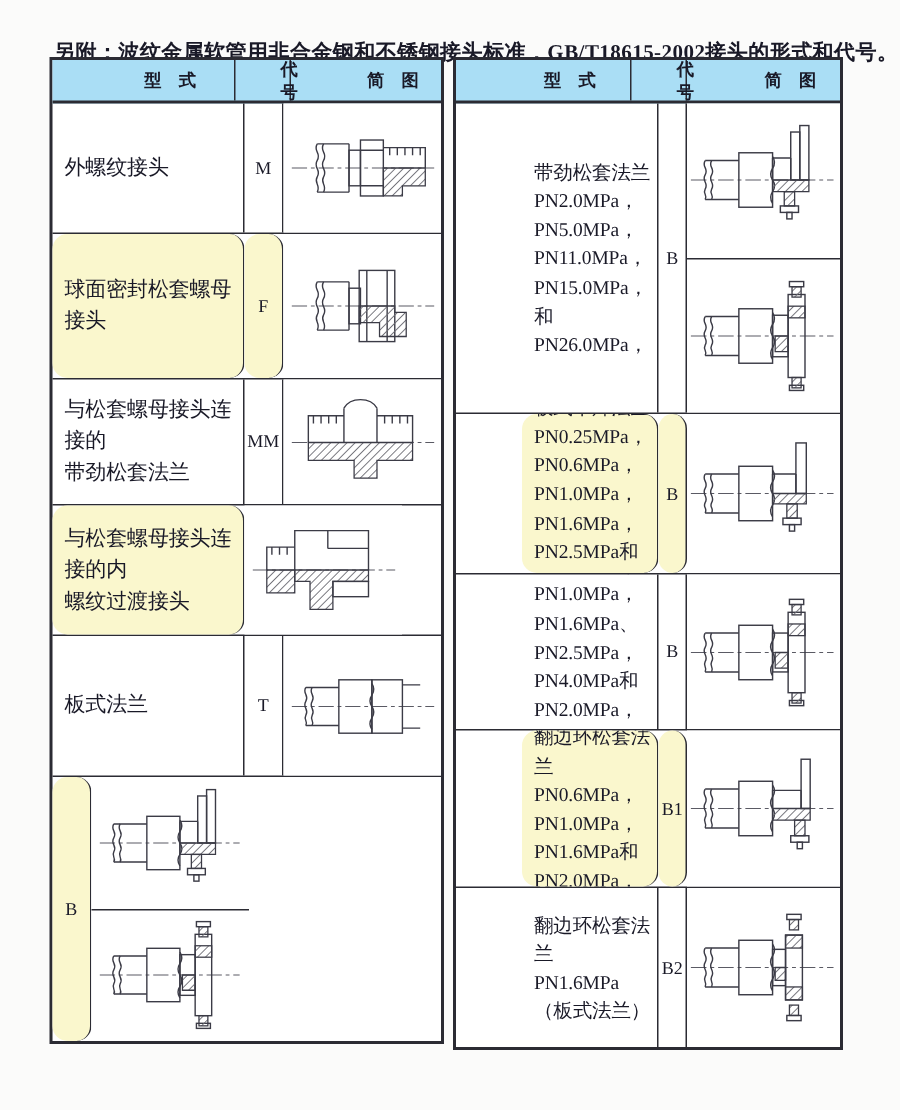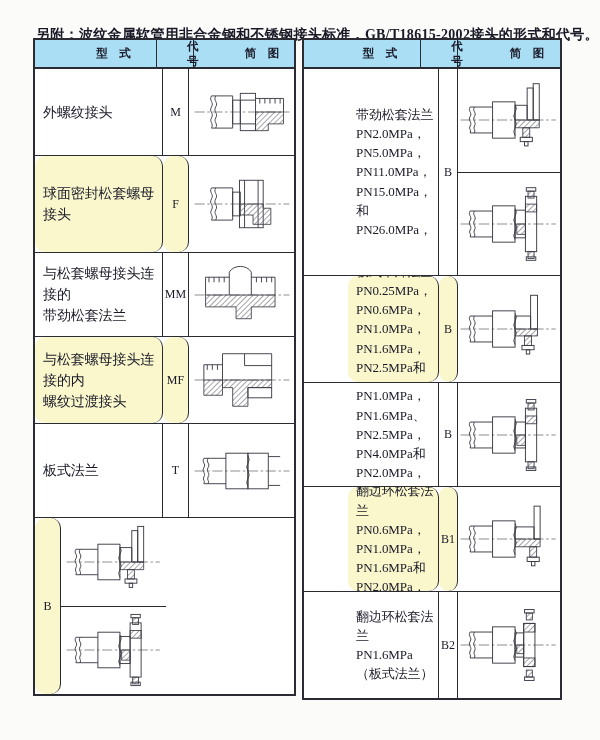--- a/index.html
+++ b/index.html
@@ -164,21 +164,20 @@
             </g>
             <polygon class="ht" points="16,43 98,43 98,57 70,57 70,71 52,71 52,57 16,57"></polygon>
           </svg>
         </div>
       </div>
     </div>
 
     <div class="row" style="height:87px">
       <div class="cell cell-type tl-type hl">与松套螺母接头连接的内
 螺纹过渡接头</div>
-      <div class="cell cell-code tl-code hl">MF</div>
       <div class="cell cell-diag tl-diag">
         <div class="subdiag">
           <svg class="diag" width="100" height="80" viewBox="0 0 118 86">
             <line class="cl" x1="3" y1="43" x2="115" y2="43"></line>
             <g class="ln">
               <path d="M14,43 V25 H36 M18,25 V31 M24,25 V31 M30,25 V31"></path>
               <path d="M36,43 V12 H94 V43 M62,12 V26 M62,26 H94"></path>
               <rect x="66" y="52" width="28" height="12"></rect>
             </g>
             <polygon class="ht" points="14,43 36,43 36,61 14,61"></polygon>

